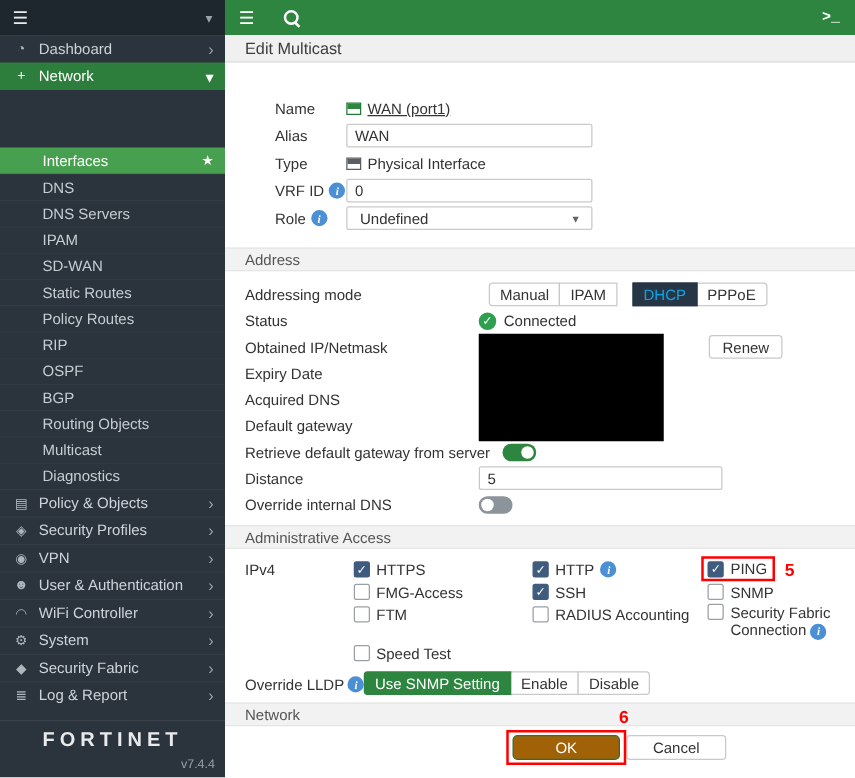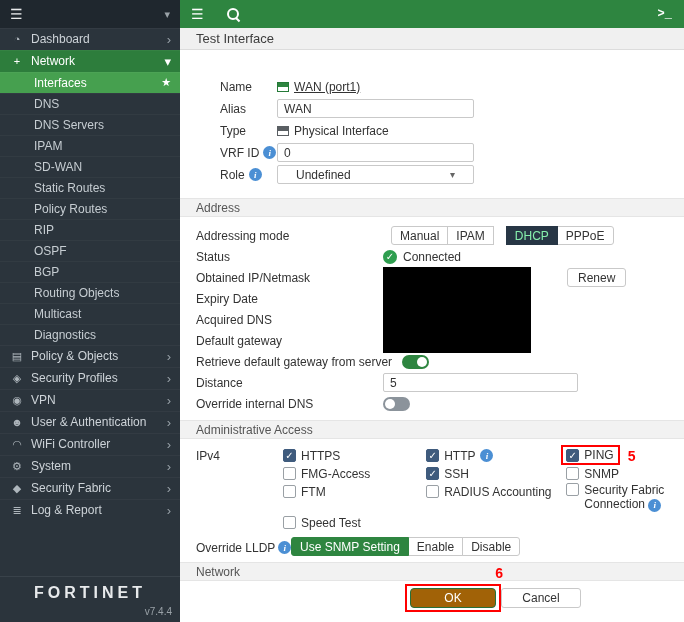--- a/index.html
+++ b/index.html
@@ -18,21 +18,21 @@
   .sidebar-header { height:28px; background:#1f272e; display:flex; align-items:center; justify-content:space-between; padding:0 10px; color:#e8eaec; }
   .sidebar-header .hmb { font-size:14px; cursor:pointer; }
   .sidebar-header .clps { font-size:11px; color:#9aa2a8; cursor:pointer; }
   .menu-item { height:22px; display:flex; align-items:center; gap:7px; padding:0 9px 0 10px; cursor:pointer; box-shadow: inset 0 1px 0 rgba(255,255,255,0.04); }
   .menu-item .mi-icon { width:14px; text-align:center; font-size:11px; color:#aeb6bc; flex-shrink:0; }
   .menu-item .mi-label { flex:1; white-space:nowrap; overflow:hidden; }
   .menu-item .mi-chevron { font-size:13px; color:#98a1a8; }
   .menu-item.active-parent { background:#2d7d3c; color:#fff; }
   .menu-item.active-parent .mi-icon, .menu-item.active-parent .mi-chevron { color:#fff; }
   .sub-item { height:21px; display:flex; align-items:center; padding:0 9px 0 34px; cursor:pointer; color:#c6cdd2; box-shadow: inset 0 1px 0 rgba(255,255,255,0.035); white-space:nowrap; }
-  .sub-item.selected { background:#46a04f; color:#fff; }
+  .sub-item.selected { background:#46a04f; color:#fff;margin-top:46px; }
   .sub-item .star { margin-left:auto; font-size:11px; color:#fff; cursor:pointer; }
   .sidebar-footer { position:absolute; left:0; right:0; bottom:0; }
   .logo { text-align:center; font-weight:bold; letter-spacing:4px; font-size:16px; color:#e8eaec; padding:7px 0 3px; border-top:1px solid #39424a; }
   .version { text-align:right; font-size:10px; color:#9aa2a8; padding:1px 8px 5px; }
 
   
   .topbar { position:absolute; left:180px; top:0; width:504px; height:28px; background:#2e8540; display:flex; align-items:center; color:#fff; }
   .tb-btn { padding:0 11px; height:28px; display:flex; align-items:center; cursor:pointer; font-size:14px; }
   .search-glyph { display:inline-block; width:14px; height:14px; position:relative; }
   .search-glyph::before { content:""; position:absolute; left:1px; top:1px; width:8px; height:8px; border:2px solid #fff; border-radius:50%; }
@@ -42,37 +42,37 @@
   
   .content { position:absolute; left:180px; top:28px; width:504px; height:594px; background:#fff; overflow:hidden; }
   .page-header { height:22px; background:#f0f0f0; border-bottom:1px solid #dcdcdc; display:flex; align-items:center; padding:0 16px; color:#3c3c3c; font-size:13px; }
   .section-bar { height:19px; background:#f2f2f2; border-top:1px solid #e5e5e5; border-bottom:1px solid #e5e5e5; display:flex; align-items:center; padding:0 16px; color:#555; }
 
   
   .form-top { padding:26px 16px 12px;margin-left:24px; }
   .frow { display:flex; align-items:center; min-height:21px; margin-bottom:1px; }
   .frow .lbl { width:57px; flex-shrink:0; display:flex; align-items:center; gap:4px; }
   .tinput { width:197px; height:19px; border:1px solid #c9c9c9; border-radius:2px; padding:0 6px; font:inherit; color:#333; background:#fff; }
-  .select { width:197px; height:19px; border:1px solid #c9c9c9; border-radius:2px; background:#fff; display:flex; align-items:center; justify-content:space-between; padding:0 18px; cursor:pointer;gap:23px; }
+  .select { width:197px; height:19px; border:1px solid #c9c9c9; border-radius:2px; background:#fff; display:flex; align-items:center; justify-content:space-between; padding:0 10px; cursor:pointer;gap:23px; }
   .select .caret { font-size:10px; color:#666; }
   .if-icon { display:inline-block; width:12px; height:10px; border:1px solid #257a38; background:linear-gradient(#2e8540 0 55%, #fff 55% 100%); margin-right:5px; flex-shrink:0; }
   .if-icon.gray { border-color:#5a5f63; background:linear-gradient(#5a5f63 0 55%, #fff 55% 100%); }
   .uline { text-decoration:underline; }
   .info { display:inline-flex; width:13px; height:13px; border-radius:50%; background:#4b8fd4; color:#fff; font-size:9px; align-items:center; justify-content:center; font-family:"Liberation Serif", serif; font-style:italic; font-weight:bold; flex-shrink:0; cursor:pointer; }
 
   
   .address-body { position:relative; padding:8px 16px 6px; }
   .arow { display:flex; align-items:center; min-height:21px; }
   .arow .lbl { width:187px; flex-shrink:0; }
   .lbl-auto { margin-right:10px; }
   .seg-group { display:inline-flex; }
   .seg { border:1px solid #c9c9c9; background:#fff; color:#333; height:19px; display:flex; align-items:center; padding:0 8px; margin-left:-1px; cursor:pointer; white-space:nowrap; }
   .seg:first-child { border-radius:3px 0 0 3px; margin-left:8px; }
   .seg:last-child { border-radius:0 3px 3px 0; }
-  .seg.sel-dark { background:#273645; border-color:#273645; color:#86efac; z-index:1;margin-left:12px; }
+  .seg.sel-dark { background:#273645; border-color:#273645; color:#0ea5e9; z-index:1;margin-left:12px; }
   .seg.sel-green { background:#2e8540; border-color:#2e8540; color:#fff; z-index:1; }
   .status-ok { width:14px; height:14px; border-radius:50%; background:#2e9e4f; color:#fff; font-size:10px; display:inline-flex; align-items:center; justify-content:center; margin-right:6px; flex-shrink:0; }
   .redacted { position:absolute; left:203px; top:50px; width:148px; height:86px; background:#000; }
   .renew-btn { position:absolute; left:357px; top:51px; height:19px; padding:0 10px; border:1px solid #c9c9c9; border-radius:3px; background:#fff; font:inherit; color:#333; cursor:pointer;margin-left:30px; }
   .toggle { display:inline-block; width:27px; height:14px; border-radius:7px; position:relative; cursor:pointer; flex-shrink:0; }
   .toggle.on { background:#2e8540; }
   .toggle.on::after { content:""; position:absolute; right:2px; top:2px; width:10px; height:10px; border-radius:50%; background:#fff; }
   .toggle.off { background:#8b939b; }
   .toggle.off::after { content:""; position:absolute; left:2px; top:2px; width:10px; height:10px; border-radius:50%; background:#fff; }
   .dist { width:195px; }
@@ -213,21 +213,21 @@
   <span class="tb-btn">
       <span>☰</span>
     </span>
   <span class="tb-btn">
       <span class="search-glyph"></span>
     </span>
   <span class="tb-right"><span>&gt;_</span></span>
 </div>
 
 <div class="content">
-  <div class="page-header">Test Interface</div>
+  <div class="page-header">Edit Multicast</div>
 
   <div class="form-top">
     <div class="frow">
       <span class="lbl">Name</span>
       <span class="if-icon"></span>
       <span class="uline">WAN (port1)</span>
     </div>
     <div class="frow">
       <span class="lbl">Alias</span>
       <input class="tinput" value="WAN" style="">

